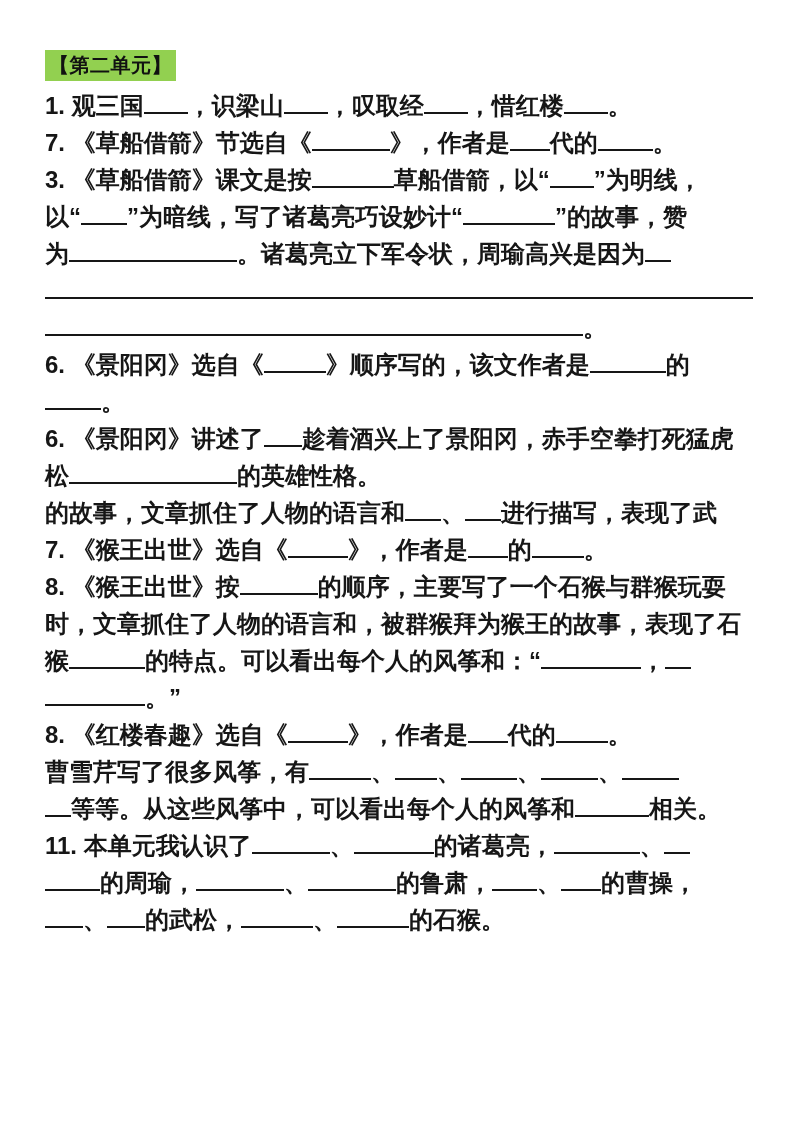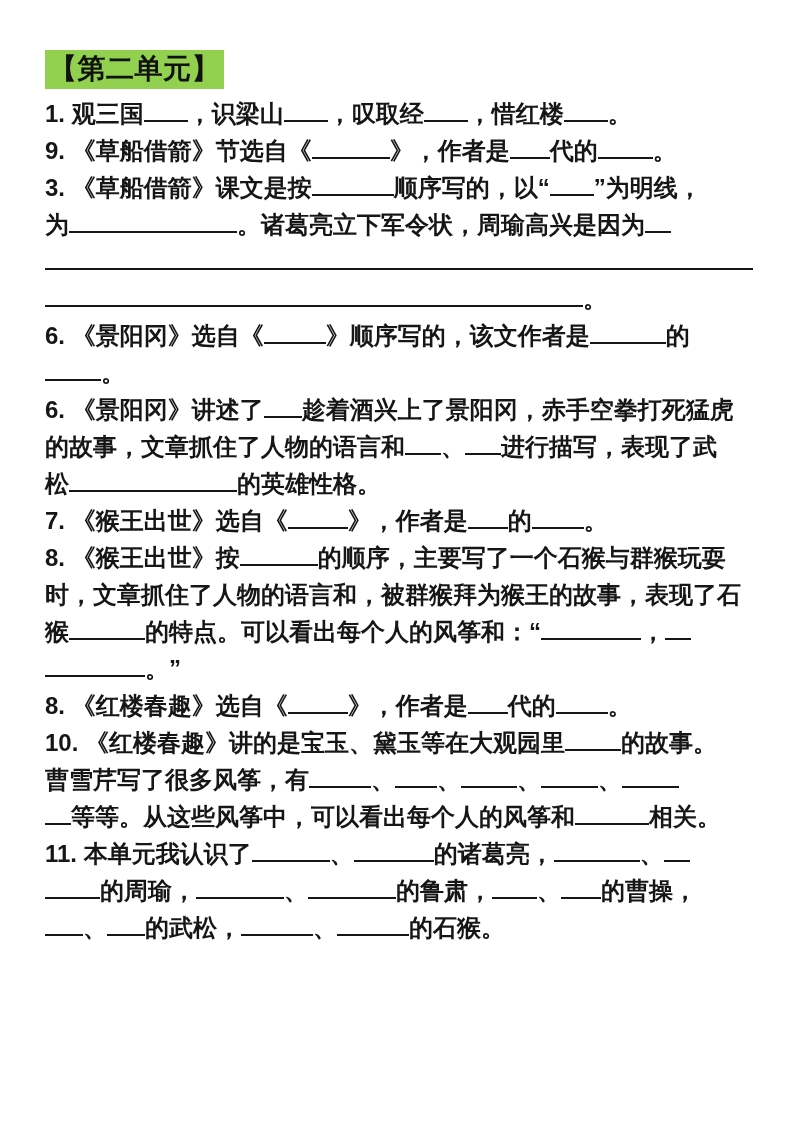--- a/index.html
+++ b/index.html
@@ -14,21 +14,21 @@
   .content {
     position: absolute;
     left: 45px;
     top: 50px;
     width: 712px;
   }
   .badge {
     display: inline-block;
     background: #92D050;
     color: #111111;
-    font-size: 28px;
+    font-size: 20px;
     font-weight: 700;
     line-height: 1;
     padding: 5px 4px 6px 4px;
     margin-bottom: 6px;
     letter-spacing: 0.5px;
   }
   .worksheet-body { }
   .line {
     font-size: 24px;
     font-weight: 600;
@@ -47,37 +47,37 @@
   }
 </style>
 </head>
 <body>
 
 <div class="page">
   <div class="content">
     <div class="badge" style="background-color: rgb(146, 208, 80);">【第二单元】</div>
     <div class="worksheet-body">
         <div class="line"><span>1. 观三国</span><span class="blank" style="width: 44px; border-bottom-color: rgb(22, 22, 22);"></span><span>，识梁山</span><span class="blank" style="width: 44px; border-bottom-color: rgb(22, 22, 22);"></span><span>，叹取经</span><span class="blank" style="width: 44px; border-bottom-color: rgb(22, 22, 22);"></span><span>，惜红楼</span><span class="blank" style="width: 44px; border-bottom-color: rgb(22, 22, 22);"></span><span>。</span></div>
-        <div class="line"><span>9. 《草船借箭》节选自《</span><span class="blank" style="width: 78px; border-bottom-color: rgb(22, 22, 22);"></span><span>》，作者是</span><span class="blank" style="width: 40px; border-bottom-color: rgb(22, 22, 22);"></span><span>代的</span><span class="blank" style="width: 55px; border-bottom-color: rgb(22, 22, 22);"></span><span>。</span></div>
-        <div class="line"><span>3. 《草船借箭》课文是按</span><span class="blank" style="width: 82px; border-bottom-color: rgb(22, 22, 22);"></span><span>顺序写的，以“</span><span class="blank" style="width: 44px; border-bottom-color: rgb(22, 22, 22);"></span><span>”为明线，</span></div>
+        <div class="line"><span>7. 《草船借箭》节选自《</span><span class="blank" style="width: 78px; border-bottom-color: rgb(22, 22, 22);"></span><span>》，作者是</span><span class="blank" style="width: 40px; border-bottom-color: rgb(22, 22, 22);"></span><span>代的</span><span class="blank" style="width: 55px; border-bottom-color: rgb(22, 22, 22);"></span><span>。</span></div>
+        <div class="line"><span>3. 《草船借箭》课文是按</span><span class="blank" style="width: 82px; border-bottom-color: rgb(22, 22, 22);"></span><span>草船借箭，以“</span><span class="blank" style="width: 44px; border-bottom-color: rgb(22, 22, 22);"></span><span>”为明线，</span></div>
+        <div class="line"><span>以“</span><span class="blank" style="width: 46px; border-bottom-color: rgb(22, 22, 22);"></span><span>”为暗线，写了诸葛亮巧设妙计“</span><span class="blank" style="width: 92px; border-bottom-color: rgb(22, 22, 22);"></span><span>”的故事，赞</span></div>
         <div class="line"><span>为</span><span class="blank" style="width: 168px; border-bottom-color: rgb(22, 22, 22);"></span><span>。诸葛亮立下军令状，周瑜高兴是因为</span><span class="blank" style="width: 26px; border-bottom-color: rgb(22, 22, 22);"></span></div>
         <div class="line"><span class="blank" style="width: 708px; border-bottom-color: rgb(22, 22, 22);"></span></div>
         <div class="line"><span class="blank" style="width: 538px; border-bottom-color: rgb(22, 22, 22);"></span><span>。</span></div>
         <div class="line"><span>6. 《景阳冈》选自《</span><span class="blank" style="width: 62px; border-bottom-color: rgb(22, 22, 22);"></span><span>》顺序写的，该文作者是</span><span class="blank" style="width: 76px; border-bottom-color: rgb(22, 22, 22);"></span><span>的</span></div>
         <div class="line"><span class="blank" style="width: 56px; border-bottom-color: rgb(22, 22, 22);"></span><span>。</span></div>
         <div class="line"><span>6. 《景阳冈》讲述了</span><span class="blank" style="width: 38px; border-bottom-color: rgb(22, 22, 22);"></span><span>趁着酒兴上了景阳冈，赤手空拳打死猛虎</span></div>
+        <div class="line"><span>松</span><span class="blank" style="width: 168px; border-bottom-color: rgb(22, 22, 22);"></span><span>的英雄性格。</span></div>
         <div class="line"><span>的故事，文章抓住了人物的语言和</span><span class="blank" style="width: 36px; border-bottom-color: rgb(22, 22, 22);"></span><span>、</span><span class="blank" style="width: 36px; border-bottom-color: rgb(22, 22, 22);"></span><span>进行描写，表现了武</span></div>
-        <div class="line"><span>松</span><span class="blank" style="width: 168px; border-bottom-color: rgb(22, 22, 22);"></span><span>的英雄性格。</span></div>
         <div class="line"><span>7. 《猴王出世》选自《</span><span class="blank" style="width: 60px; border-bottom-color: rgb(22, 22, 22);"></span><span>》，作者是</span><span class="blank" style="width: 40px; border-bottom-color: rgb(22, 22, 22);"></span><span>的</span><span class="blank" style="width: 52px; border-bottom-color: rgb(22, 22, 22);"></span><span>。</span></div>
         <div class="line"><span>8. 《猴王出世》按</span><span class="blank" style="width: 78px; border-bottom-color: rgb(22, 22, 22);"></span><span>的顺序，主要写了一个石猴与群猴玩耍</span></div>
         <div class="line"><span>时，文章抓住了人物的语言和，被群猴拜为猴王的故事，表现了石</span></div>
         <div class="line"><span>猴</span><span class="blank" style="width: 76px; border-bottom-color: rgb(22, 22, 22);"></span><span>的特点。可以看出每个人的风筝和：“</span><span class="blank" style="width: 100px; border-bottom-color: rgb(22, 22, 22);"></span><span>，</span><span class="blank" style="width: 26px; border-bottom-color: rgb(22, 22, 22);"></span></div>
         <div class="line"><span class="blank" style="width: 100px; border-bottom-color: rgb(22, 22, 22);"></span><span>。”</span></div>
         <div class="line"><span>8. 《红楼春趣》选自《</span><span class="blank" style="width: 60px; border-bottom-color: rgb(22, 22, 22);"></span><span>》，作者是</span><span class="blank" style="width: 40px; border-bottom-color: rgb(22, 22, 22);"></span><span>代的</span><span class="blank" style="width: 52px; border-bottom-color: rgb(22, 22, 22);"></span><span>。</span></div>
-        <div class="line"><span>10. 《红楼春趣》讲的是宝玉、黛玉等在大观园里</span><span class="blank" style="width: 56px; border-bottom-color: rgb(22, 22, 22);"></span><span>的故事。</span></div>
         <div class="line"><span>曹雪芹写了很多风筝，有</span><span class="blank" style="width: 62px; border-bottom-color: rgb(22, 22, 22);"></span><span>、</span><span class="blank" style="width: 42px; border-bottom-color: rgb(22, 22, 22);"></span><span>、</span><span class="blank" style="width: 56px; border-bottom-color: rgb(22, 22, 22);"></span><span>、</span><span class="blank" style="width: 57px; border-bottom-color: rgb(22, 22, 22);"></span><span>、</span><span class="blank" style="width: 57px; border-bottom-color: rgb(22, 22, 22);"></span></div>
         <div class="line"><span class="blank" style="width: 26px; border-bottom-color: rgb(22, 22, 22);"></span><span>等等。从这些风筝中，可以看出每个人的风筝和</span><span class="blank" style="width: 74px; border-bottom-color: rgb(22, 22, 22);"></span><span>相关。</span></div>
         <div class="line"><span>11. 本单元我认识了</span><span class="blank" style="width: 78px; border-bottom-color: rgb(22, 22, 22);"></span><span>、</span><span class="blank" style="width: 80px; border-bottom-color: rgb(22, 22, 22);"></span><span>的诸葛亮，</span><span class="blank" style="width: 86px; border-bottom-color: rgb(22, 22, 22);"></span><span>、</span><span class="blank" style="width: 26px; border-bottom-color: rgb(22, 22, 22);"></span></div>
         <div class="line"><span class="blank" style="width: 55px; border-bottom-color: rgb(22, 22, 22);"></span><span>的周瑜，</span><span class="blank" style="width: 88px; border-bottom-color: rgb(22, 22, 22);"></span><span>、</span><span class="blank" style="width: 88px; border-bottom-color: rgb(22, 22, 22);"></span><span>的鲁肃，</span><span class="blank" style="width: 45px; border-bottom-color: rgb(22, 22, 22);"></span><span>、</span><span class="blank" style="width: 40px; border-bottom-color: rgb(22, 22, 22);"></span><span>的曹操，</span></div>
         <div class="line"><span class="blank" style="width: 38px; border-bottom-color: rgb(22, 22, 22);"></span><span>、</span><span class="blank" style="width: 38px; border-bottom-color: rgb(22, 22, 22);"></span><span>的武松，</span><span class="blank" style="width: 72px; border-bottom-color: rgb(22, 22, 22);"></span><span>、</span><span class="blank" style="width: 72px; border-bottom-color: rgb(22, 22, 22);"></span><span>的石猴。</span></div>
       </div>
   </div>
 </div>
 
 </body></html>

